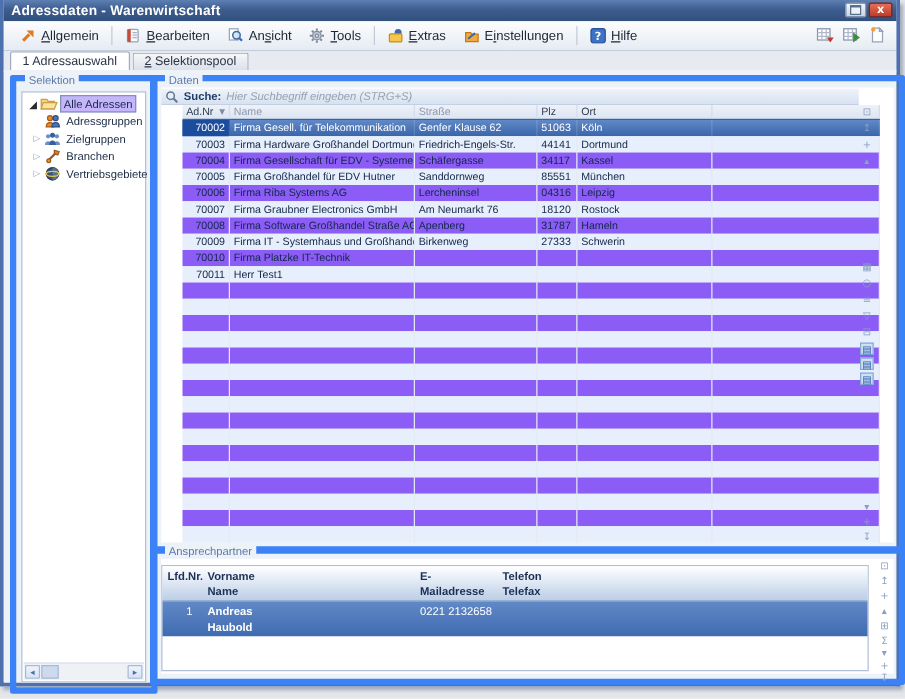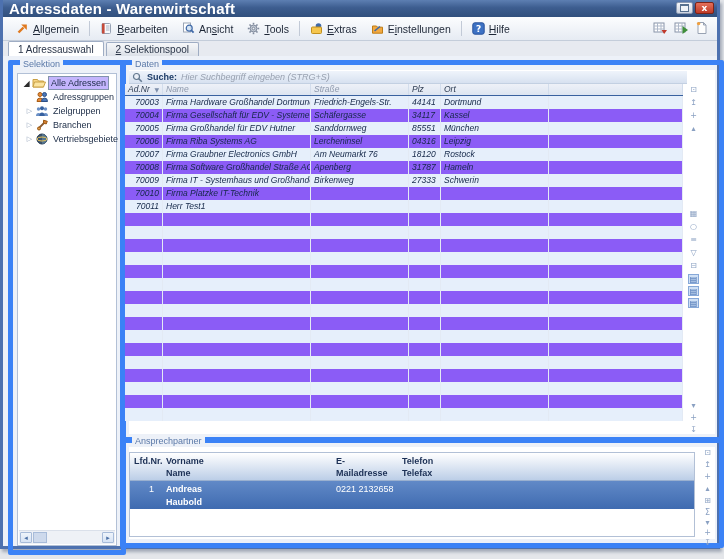--- a/index.html
+++ b/index.html
@@ -12,21 +12,21 @@
   .window{
     position:absolute;left:0;top:0;width:714px;height:546px;
     border:3px solid #4d71af;border-top:none;background:#edf1f8;
     box-shadow:2px 3px 3px rgba(110,120,140,.55);
   }
   
   .titlebar{
     height:17px;background:linear-gradient(180deg,#5d7fb2 0%,#3d5d8f 45%,#31507d 100%);
     display:flex;align-items:center;padding-left:6px;position:relative;
   }
-  .title-text{color:#fff;font-weight:bold;font-size:15px;letter-spacing:.2px;}
+  .title-text{color:#fff;font-weight:bold;font-size:11px;letter-spacing:.2px;}
   .win-btns{position:absolute;right:3px;top:2px;display:flex;gap:2px;}
   .btn-restore{width:17px;height:12px;border:1px solid #8b9ab2;border-radius:2px;
     background:linear-gradient(#f5f7fa,#ccd4e1);display:flex;align-items:center;justify-content:center;box-sizing:border-box;}
   .btn-restore i{display:block;width:7px;height:5px;border:1px solid #56708f;border-top-width:2px;background:#eef2f7;}
   .btn-close{width:19px;height:12px;border:1px solid #7e2317;border-radius:2px;box-sizing:border-box;
     background:linear-gradient(#e4705a,#bf3a27);color:#fff;font-weight:bold;font-size:9px;line-height:9px;
     display:flex;align-items:center;justify-content:center;font-family:"DejaVu Sans",sans-serif;}
   
   .menubar{
     height:23px;background:linear-gradient(#fcfdfe,#e6ebf3);
@@ -66,21 +66,21 @@
     color:#4a6fa5;font-size:7px;display:flex;align-items:center;justify-content:center;box-sizing:border-box;
     font-family:"DejaVu Sans",sans-serif;}
   .hs-thumb{width:14px;height:11px;background:#cdd9ec;border:1px solid #a7bbd9;margin-left:1px;box-sizing:border-box;}
   .hs-btn.right{margin-left:auto;}
   
   .searchrow{position:absolute;left:4px;top:6px;width:558px;height:13px;
     background:linear-gradient(#eff4fb,#d7e1f0);border-bottom:1px solid #c3d0e2;
     display:flex;align-items:center;gap:4px;padding-left:3px;box-sizing:border-box;font-size:9px;}
   .search-label{font-weight:bold;color:#1c3b66;}
   .search-placeholder{font-style:italic;color:#98a1b0;}
-  .dtable{position:absolute;left:0;top:19px;width:558px;font-style:italic;}
+  .dtable{position:absolute;left:21px;top:19px;width:558px;}
   .dhead,.drow{display:grid;grid-template-columns:38px 148px 98px 32px 108px 1fr;}
   .dhead{height:11px;background:linear-gradient(#eef1f8,#dde5f1);border-bottom:1px solid #39619f;}
   .dhead .cell{padding:0 3px;line-height:11px;font-size:8.5px;color:#2e3c52;overflow:hidden;white-space:nowrap;
     border-right:1px solid #d3ddec;position:relative;}
   .dhead .cell.muted{color:#8e99ac;}
   .sort-arrow{float:right;color:#7d8eaa;font-size:6px;line-height:11px;font-family:"DejaVu Sans",sans-serif;}
   .drow{height:13px;background:#8b5cf6;color:#142748;}
   .drow.alt{background:#e6effb;}
   .drow .cell{padding:0 3px;line-height:13px;font-size:8.5px;overflow:hidden;white-space:nowrap;
     border-right:1px solid #e3eaf4;}
@@ -323,20 +323,28 @@
       <div class="dtable">
         <div class="dhead" id="dhead">
             <div class="cell"><span class="sort-arrow">▼</span>Ad.Nr</div>
             <div class="cell muted">Name</div>
             <div class="cell muted">Straße</div>
             <div class="cell">Plz</div>
             <div class="cell">Ort</div>
             <div class="cell"></div>
           </div>
         <div id="dbody">
+            <div class="drow selected">
+              <div class="cell c-adnr">70002</div>
+              <div class="cell c-name">Firma Gesell. für Telekommunikation</div>
+              <div class="cell c-strasse">Genfer Klause 62</div>
+              <div class="cell c-plz">51063</div>
+              <div class="cell c-ort">Köln</div>
+              <div class="cell"></div>
+            </div>
             <div class="drow alt">
               <div class="cell c-adnr">70003</div>
               <div class="cell c-name">Firma Hardware Großhandel Dortmund</div>
               <div class="cell c-strasse">Friedrich-Engels-Str.</div>
               <div class="cell c-plz">44141</div>
               <div class="cell c-ort">Dortmund</div>
               <div class="cell"></div>
             </div>
             <div class="drow">
               <div class="cell c-adnr">70004</div>

